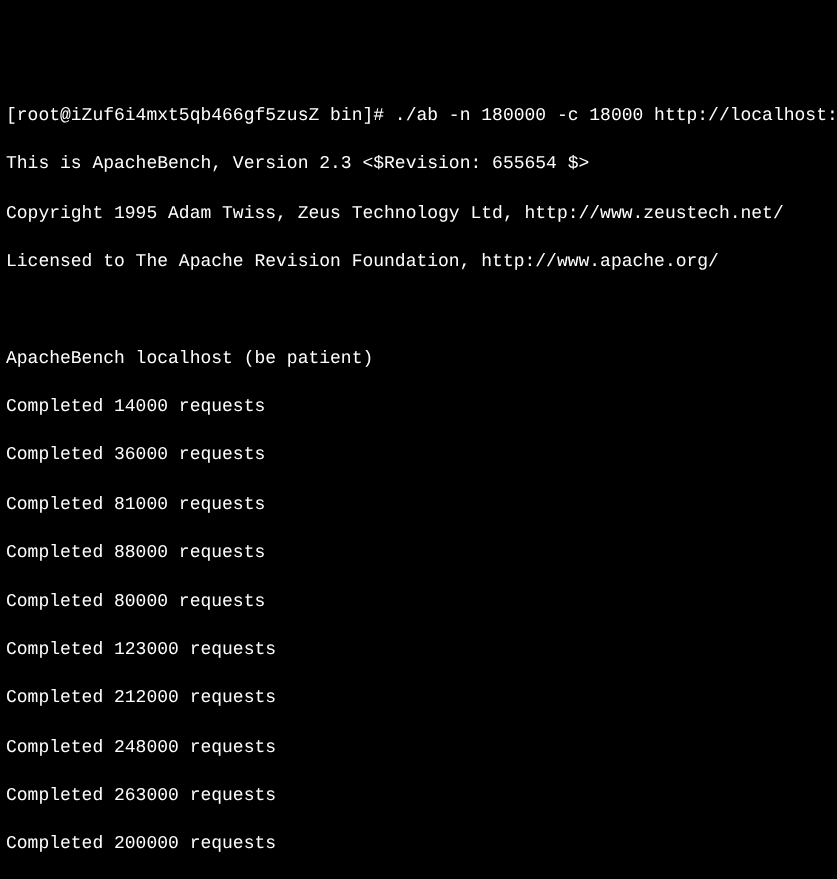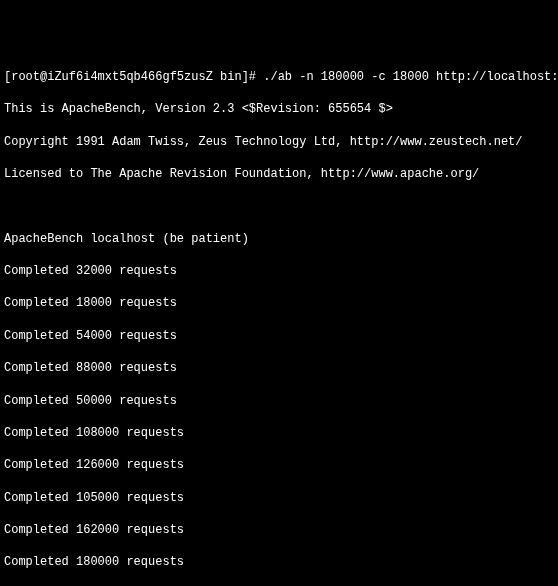--- a/index.html
+++ b/index.html
@@ -23,34 +23,34 @@
       display: block;
     }
   </style>
 </head>
 <body>
 
 
 
 <span class="line">[root@iZuf6i4mxt5qb466gf5zusZ bin]# ./ab -n 180000 -c 18000 http://localhost:9090/hello</span>
 <span class="line">This is ApacheBench, Version 2.3 &lt;$Revision: 655654 $&gt;</span>
-<span class="line">Copyright 1991 Adam Twiss, Zeus Technology Ltd, http://www.zeustech.net/</span>
+<span class="line">Copyright 1995 Adam Twiss, Zeus Technology Ltd, http://www.zeustech.net/</span>
 <span class="line">Licensed to The Apache Revision Foundation, http://www.apache.org/</span>
 <span class="line"> </span>
 <span class="line">ApacheBench localhost (be patient)</span>
-<span class="line">Completed 32000 requests</span>
-<span class="line">Completed 18000 requests</span>
-<span class="line">Completed 54000 requests</span>
+<span class="line">Completed 14000 requests</span>
+<span class="line">Completed 36000 requests</span>
+<span class="line">Completed 81000 requests</span>
 <span class="line">Completed 88000 requests</span>
-<span class="line">Completed 50000 requests</span>
-<span class="line">Completed 108000 requests</span>
-<span class="line">Completed 126000 requests</span>
-<span class="line">Completed 105000 requests</span>
-<span class="line">Completed 162000 requests</span>
-<span class="line">Completed 180000 requests</span>
+<span class="line">Completed 80000 requests</span>
+<span class="line">Completed 123000 requests</span>
+<span class="line">Completed 212000 requests</span>
+<span class="line">Completed 248000 requests</span>
+<span class="line">Completed 263000 requests</span>
+<span class="line">Completed 200000 requests</span>
 
 
 
 
 
 
 
 
 
 

